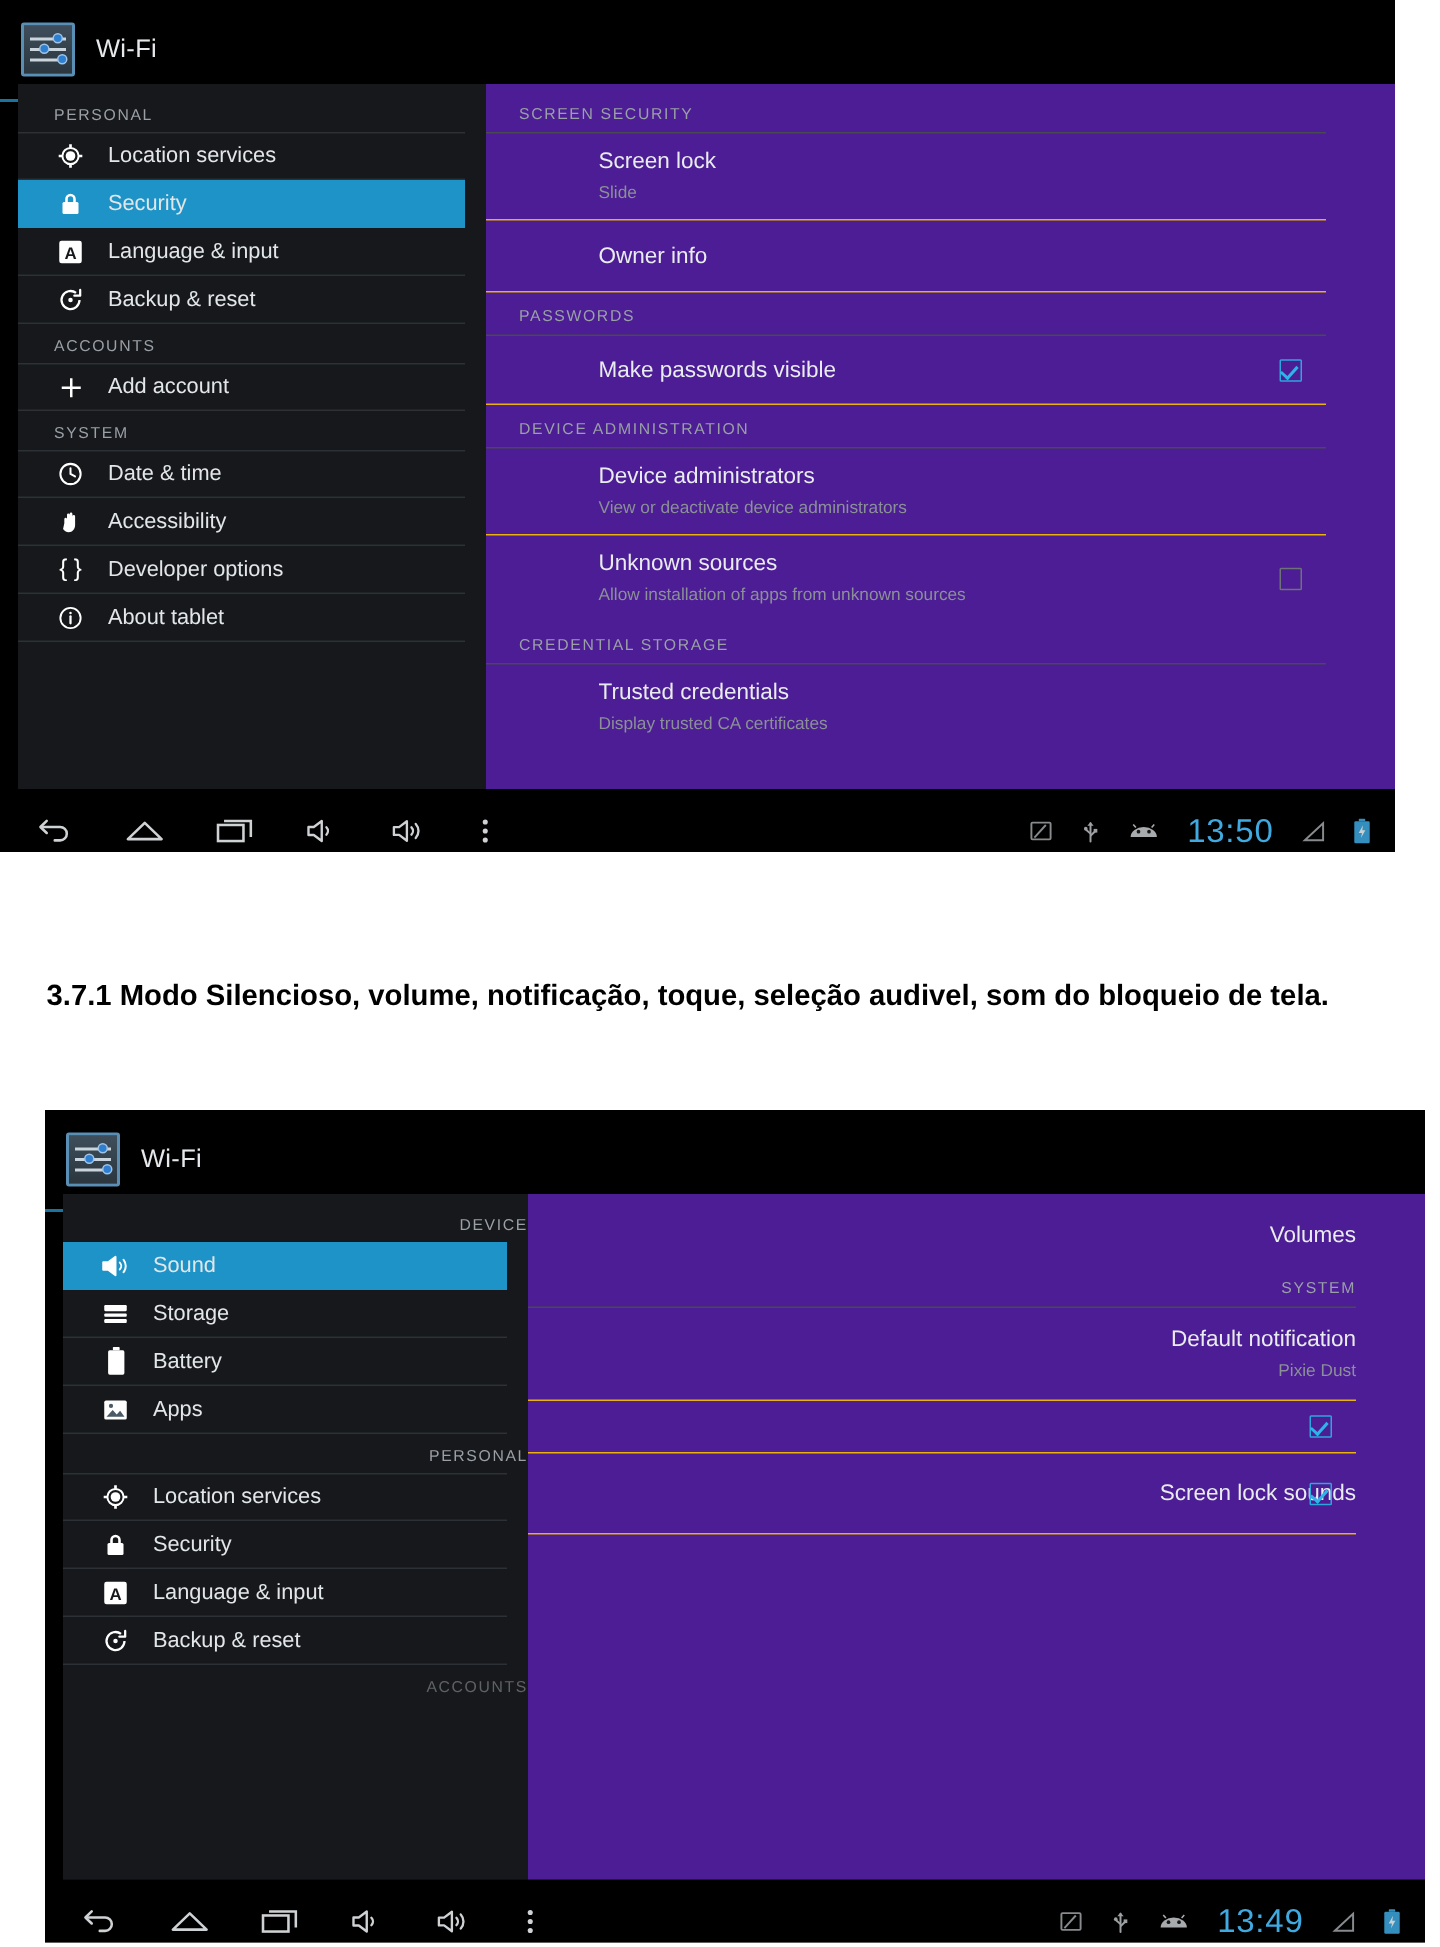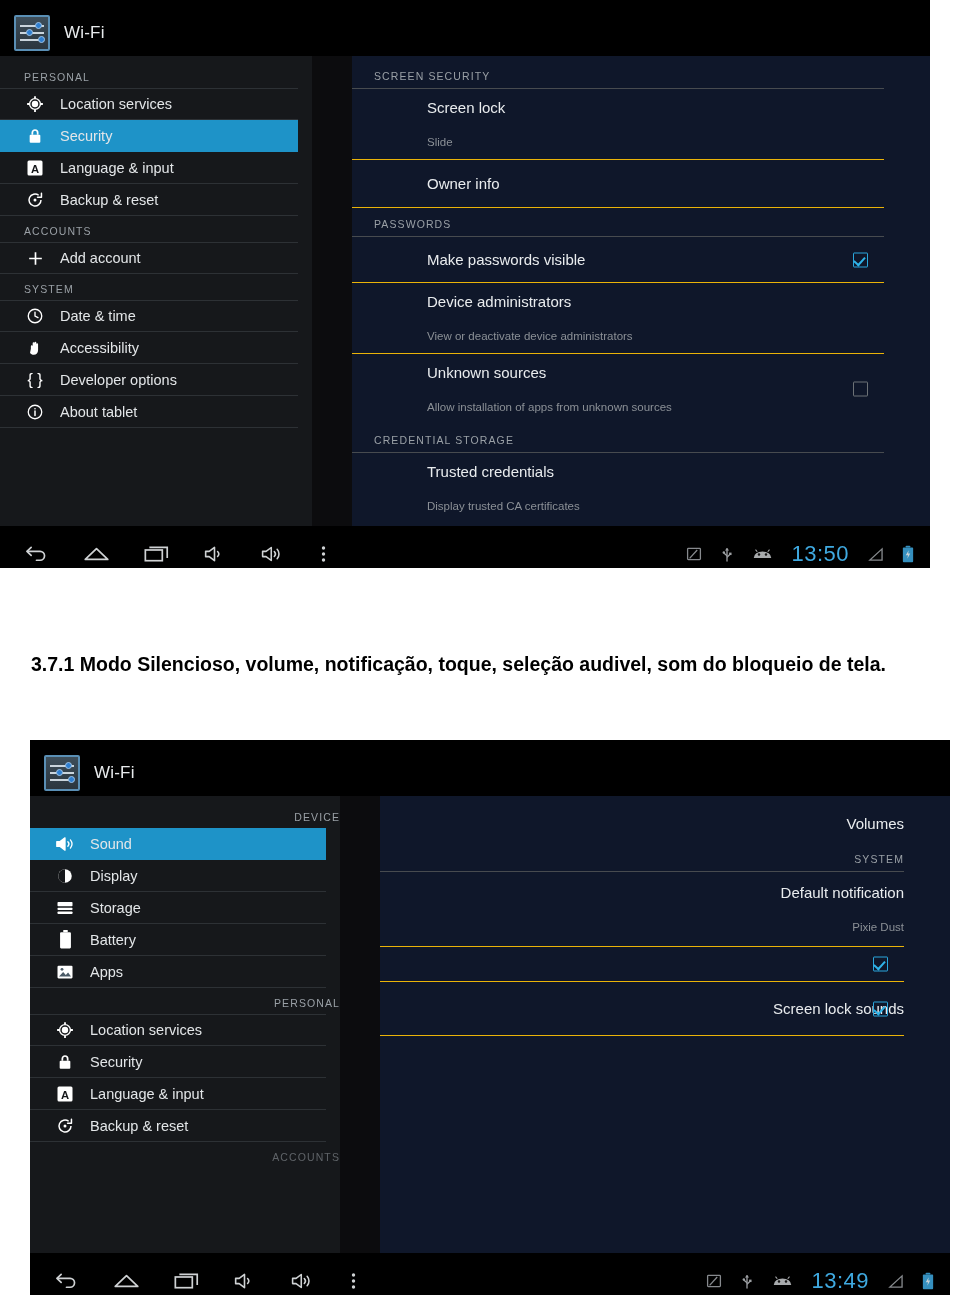--- a/index.html
+++ b/index.html
@@ -69,21 +69,21 @@
     color: #e6e9eb;
     font-size: 17px;
     margin-left: 14px;
     letter-spacing: 0.2px;
   }
 
   .shot-body {
     display: flex;
     background: #0c0c0e;
     position: absolute;
-    left: 0; right: 0; gap: 40px;
+    left: 12px; right: 0;
   }
 
   
   .sb {
     background: #16181b;
     box-sizing: border-box;
     padding-top: 6px;
     flex: 0 0 auto;
     overflow: hidden;
     position: relative;
@@ -118,21 +118,21 @@
     flex: 0 0 auto;
     display: flex;
     align-items: center;
     justify-content: center;
     color: #ffffff;
   }
   .sb-row .lbl { white-space: nowrap; }
 
   
   .cp {
-    background: #0f172a;
+    background: #4c1d95;
     flex: 1 1 auto;
     box-sizing: border-box;
     padding: 4px 0 16px 0;
     position: relative;
     overflow: hidden;
   }
   .cp-header {
     color: #9aa0a6;
     font-size: 10.5px;
     letter-spacing: 1.1px;
@@ -151,21 +151,21 @@
   .cp-item.nb { border-bottom: none; }
   .cp-title {
     color: #e9ecee;
     font-size: 15px;
     line-height: 19px;
   }
   .cp-sub {
     color: #8b9096;
     font-size: 11.5px;
     line-height: 16px;
-    margin-top: 17px;
+    margin-top: 4px;
   }
   .cbx {
     position: absolute;
     right: 16px;
     top: 50%;
     transform: translateY(-50%);
     width: 15px;
     height: 15px;
     border: 1px solid #6d7276;
     box-sizing: border-box;
@@ -355,20 +355,21 @@
         <div class="cp-title">Owner info</div>
       </div>
 
       <div class="cp-header">PASSWORDS</div>
 
       <div class="cp-item" style="padding-top:13px;padding-bottom:13px;">
         <div class="cp-title">Make passwords visible</div>
         <span class="cbx on"></span>
       </div>
 
+      <div class="cp-header">DEVICE ADMINISTRATION</div>
 
       <div class="cp-item">
         <div class="cp-title">Device administrators</div>
         <div class="cp-sub">View or deactivate device administrators</div>
       </div>
 
       <div class="cp-item nb">
         <div class="cp-title">Unknown sources</div>
         <div class="cp-sub">Allow installation of apps from unknown sources</div>
         <span class="cbx"></span>
@@ -489,29 +490,20 @@
         <span class="ico">
           <svg width="20" height="18" viewBox="0 0 24 22" fill="#fff" stroke="#fff" stroke-width="1.6" stroke-linejoin="round">
             <path d="M2 8h4l6-4.5v15L6 14H2z"></path>
             <path d="M15.5 8.2a4 4 0 010 5.6" fill="none" stroke-linecap="round"></path>
             <path d="M18.6 6a8 8 0 010 10" fill="none" stroke-linecap="round"></path>
           </svg>
         </span>
         <span class="lbl">Sound</span>
       </div>
 
-      <div class="sb-row">
-        <span class="ico">
-          <svg width="18" height="18" viewBox="0 0 24 24">
-            <circle cx="12" cy="12" r="9" fill="#fff"></circle>
-            <path d="M12 3a9 9 0 000 18z" fill="#16181b"></path>
-          </svg>
-        </span>
-        <span class="lbl">Display</span>
-      </div>
 
       <div class="sb-row">
         <span class="ico">
           <svg width="18" height="18" viewBox="0 0 24 24" fill="#fff">
             <rect x="2" y="4" width="20" height="5.5" rx="1"></rect>
             <rect x="2" y="11.5" width="20" height="3" rx="1"></rect>
             <rect x="2" y="16.5" width="20" height="3.5" rx="1"></rect>
           </svg>
         </span>
         <span class="lbl">Storage</span>

